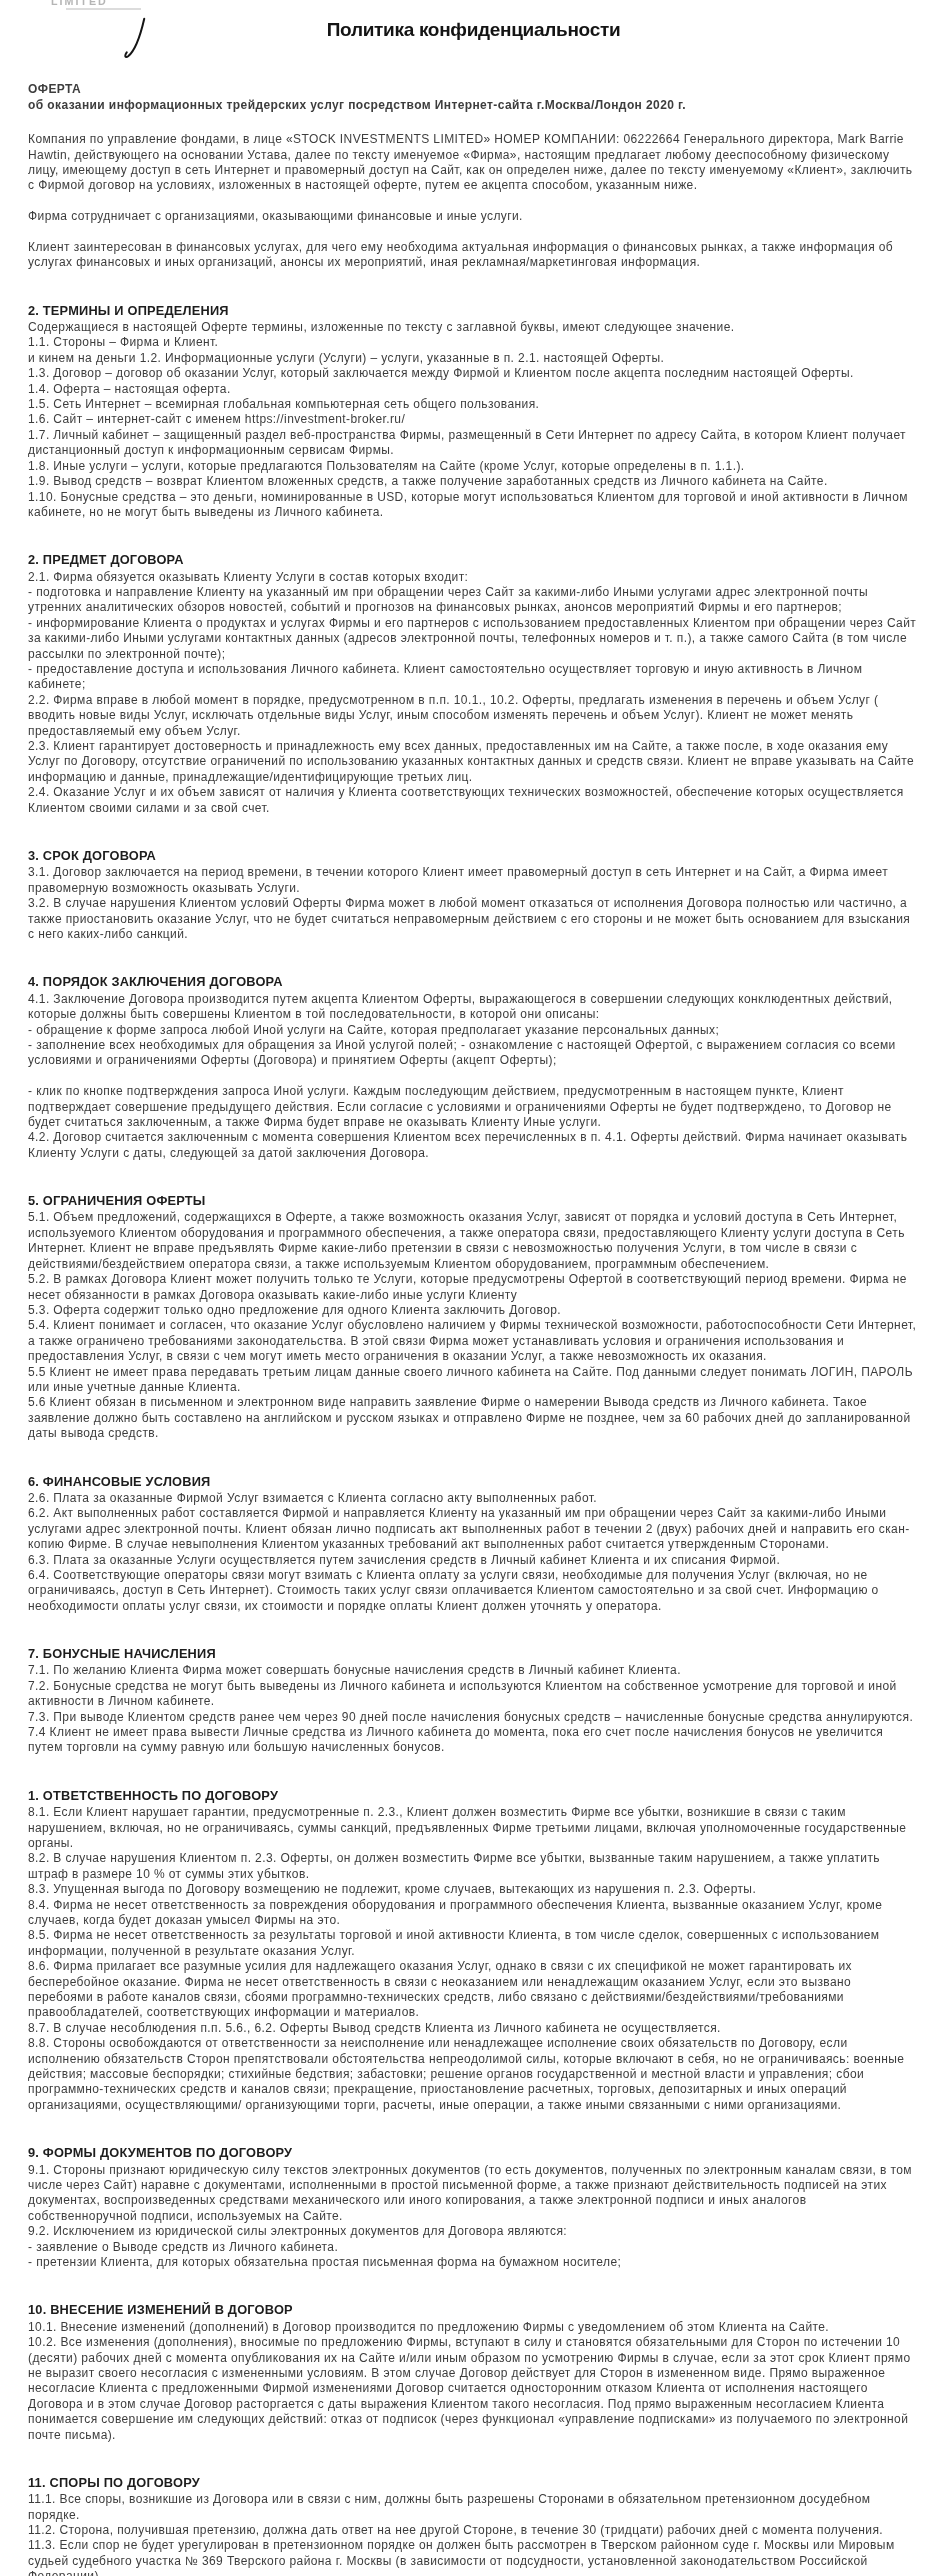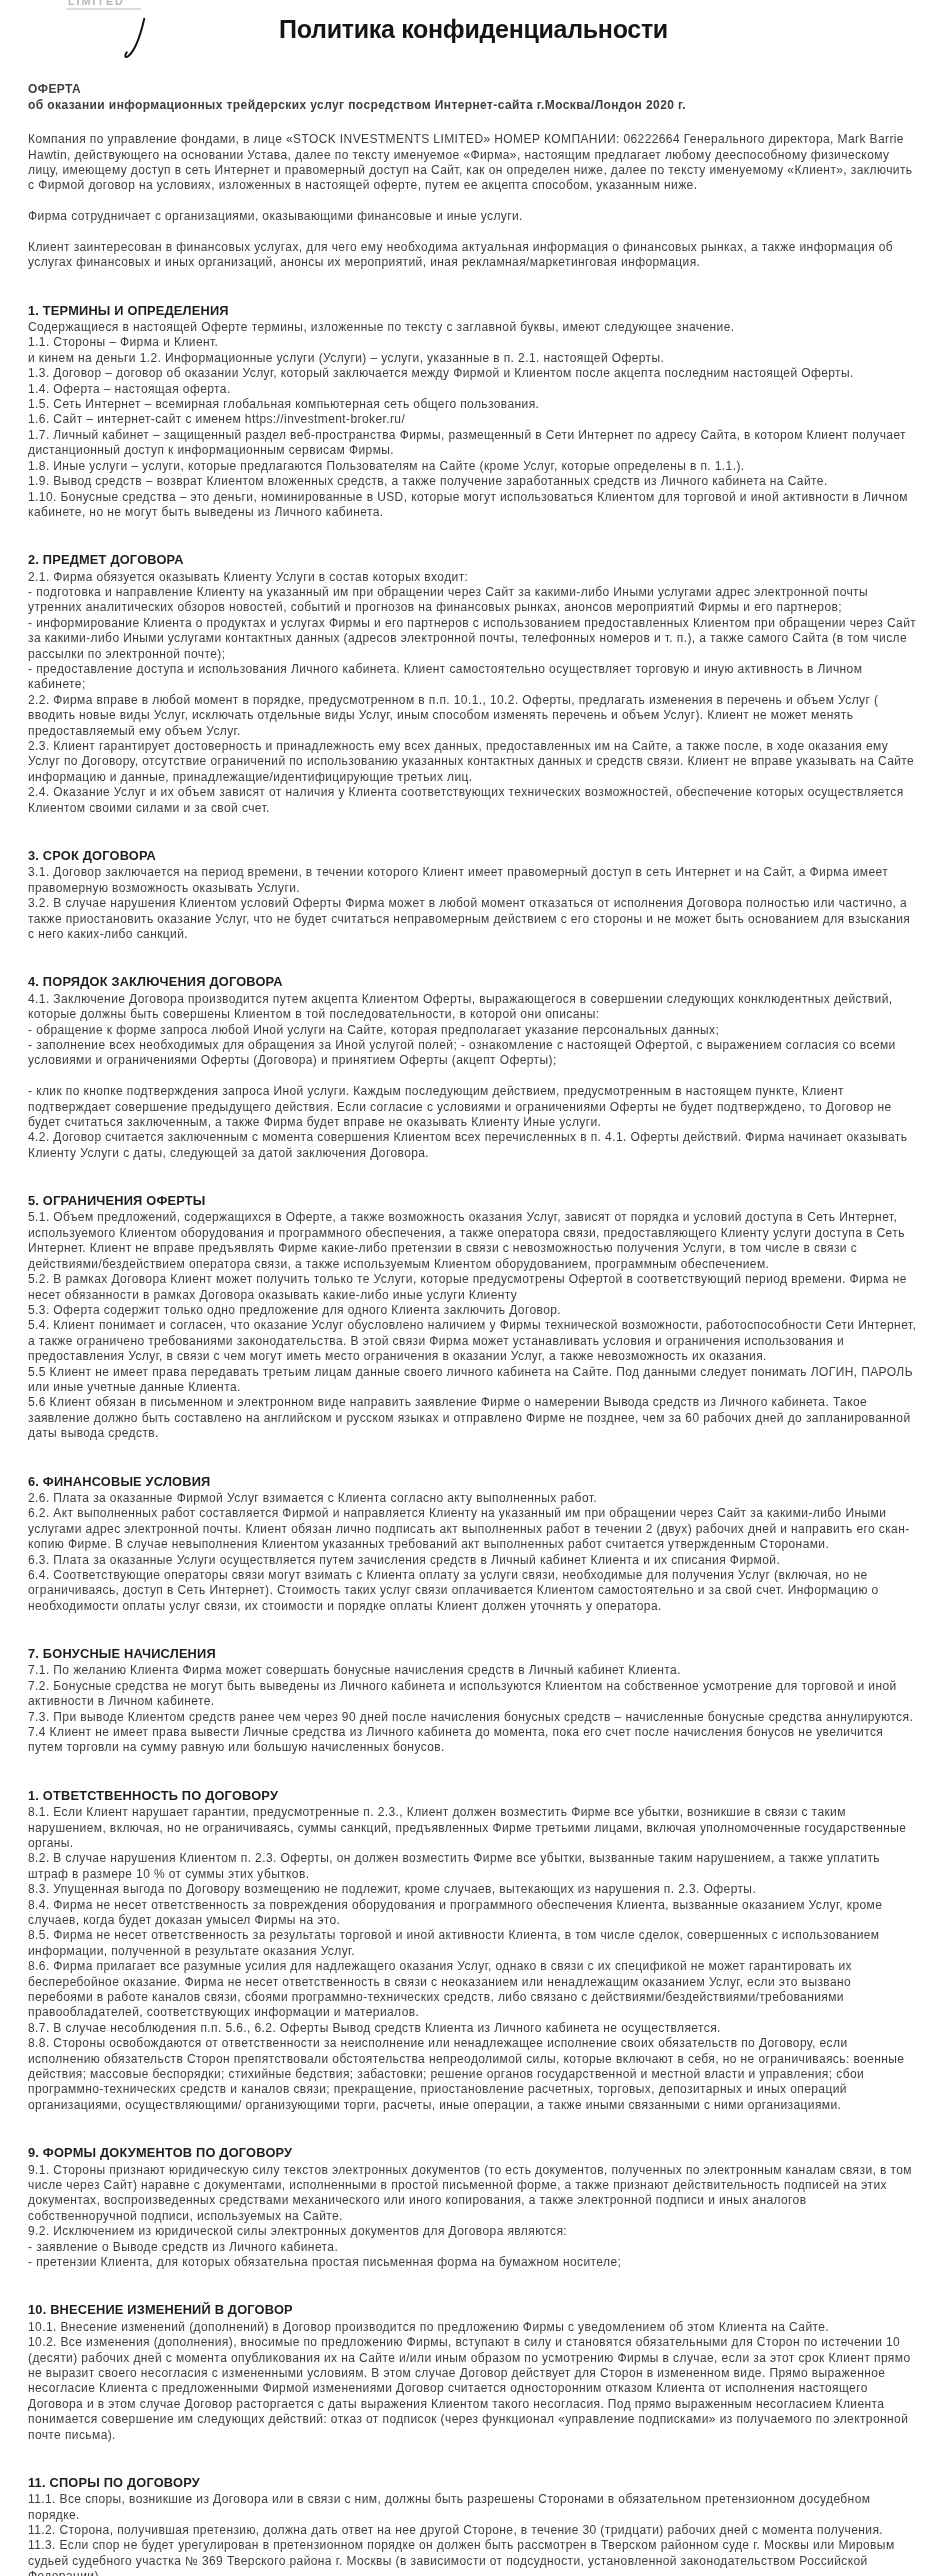--- a/index.html
+++ b/index.html
@@ -9,39 +9,39 @@
     min-height: 2576px;
     box-sizing: border-box;
     padding: 0 28px 40px 28px;
     background: #ffffff;
     font-family: "Liberation Sans", sans-serif;
     color: #3d3d3d;
     overflow: hidden;
   }
   
   .logo-clip {
-    position: absolute; top: 0; left: 68px;
+    position: absolute; top: 0; left: 51px;
     height: 18px; overflow: hidden;
     pointer-events: none;
   }
   .logo-clip span {
     display: block;
     transform: translateY(-4.7px);
     font-size: 10.7px; font-weight: 700; letter-spacing: 2px;
     color: #b5b5b5;
   }
   .logo-subline {
     position: absolute; top: 8px; left: 66px;
     width: 75px; height: 2px; background: #dcdcdc;
   }
   .sign-mark { position: absolute; top: 16px; left: 118px; }
   h1.title {
     margin: 14.8px 0 0 0;
     text-align: center;
-    font-size: 25px;
+    font-size: 19px;
     font-weight: 700;
     letter-spacing: -0.3px;
     color: #141414;
     line-height: 29.5px;
   }
   .offer-head { margin-top: 38px; }
   .offer-head p {
     margin: 0;
     font-size: 12.8px; font-weight: 700;
     line-height: 18px; letter-spacing: 0.2px;
@@ -87,21 +87,21 @@
   </div>
 
   <div class="intro doc">
       <p>Компания по управление фондами, в лице «STOCK INVESTMENTS LIMITED» НОМЕР КОМПАНИИ: 06222664 Генерального директора, Mark Barrie Hawtin, действующего на основании Устава, далее по тексту именуемое «Фирма», настоящим предлагает любому дееспособному физическому лицу, имеющему доступ в сеть Интернет и правомерный доступ на Сайт, как он определен ниже, далее по тексту именуемому «Клиент», заключить с Фирмой договор на условиях, изложенных в настоящей оферте, путем ее акцепта способом, указанным ниже.</p>
       <p>Фирма сотрудничает с организациями, оказывающими финансовые и иные услуги.</p>
       <p>Клиент заинтересован в финансовых услугах, для чего ему необходима актуальная информация о финансовых рынках, а также информация об услугах финансовых и иных организаций, анонсы их мероприятий, иная рекламная/маркетинговая информация.</p>
     </div>
 
   <div class="doc">
       <section>
-        <h2>1. ТЕРМИНЫ И ОПРЕДЕЛЕНИЯ</h2>
+        <h2>2. ТЕРМИНЫ И ОПРЕДЕЛЕНИЯ</h2>
         <p>Содержащиеся в настоящей Оферте термины, изложенные по тексту с заглавной буквы, имеют следующее значение.</p>
         <p>1.1. Стороны – Фирма и Клиент.</p>
         <p>и кинем на деньги 1.2. Информационные услуги (Услуги) – услуги, указанные в п. 2.1. настоящей Оферты.</p>
         <p>1.3. Договор – договор об оказании Услуг, который заключается между Фирмой и Клиентом после акцепта последним настоящей Оферты.</p>
         <p>1.4. Оферта – настоящая оферта.</p>
         <p>1.5. Сеть Интернет – всемирная глобальная компьютерная сеть общего пользования.</p>
         <p>1.6. Сайт – интернет-сайт с именем https://investment-broker.ru/</p>
         <p>1.7. Личный кабинет – защищенный раздел веб-пространства Фирмы, размещенный в Сети Интернет по адресу Сайта, в котором Клиент получает дистанционный доступ к информационным сервисам Фирмы.</p>
         <p>1.8. Иные услуги – услуги, которые предлагаются Пользователям на Сайте (кроме Услуг, которые определены в п. 1.1.).</p>
         <p>1.9. Вывод средств – возврат Клиентом вложенных средств, а также получение заработанных средств из Личного кабинета на Сайте.</p>

